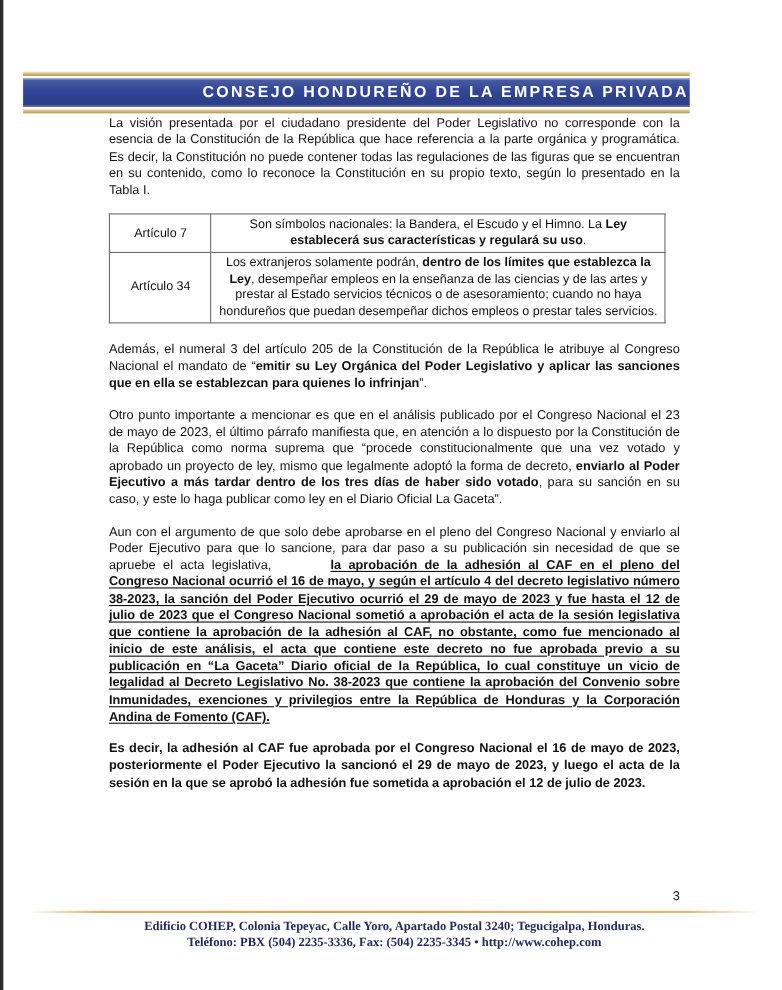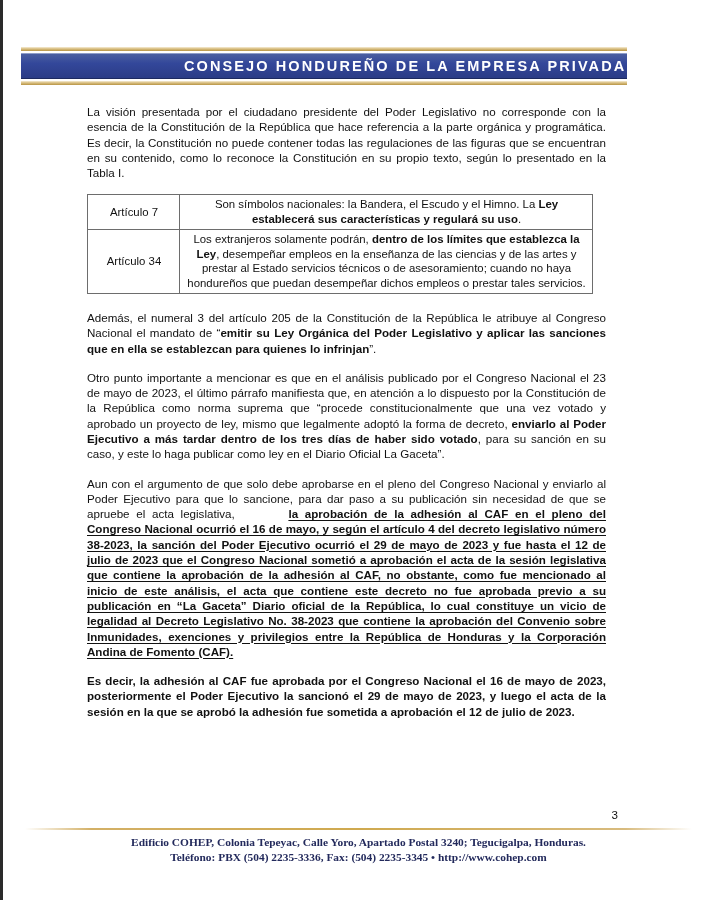--- a/index.html
+++ b/index.html
@@ -30,21 +30,21 @@
   .header {
     position: absolute;
     left: 0;
     top: 38px;
     width: 711px;
     height: 56px;
   }
   .banner-wrap {
     position: absolute;
     left: 18px;
-    top: 9px;
+    top: 27px;
     width: 606px;
     height: 38px;
   }
   .banner-rule-top,
   .banner-rule-bottom {
     position: absolute;
     left: 0;
     width: 100%;
     height: 4px;
     background: linear-gradient(to bottom, #f6edd6 0%, #d9bf82 45%, #b89545 100%);
@@ -111,21 +111,21 @@
     font-style: italic;
     letter-spacing: -0.5px;
     color: #e8a71c;
     -webkit-text-stroke: 1.1px #2b3c86;
     paint-order: stroke fill;
   }
 
   
   .content {
     position: absolute;
-    left: 84px;
+    left: 96px;
     top: 104px;
     width: 519px;
   }
   p.para {
     margin: 0 0 14px 0;
     font-size: 11.6px;
     line-height: 15.3px;
     text-align: justify;
     color: #111111;
   }

